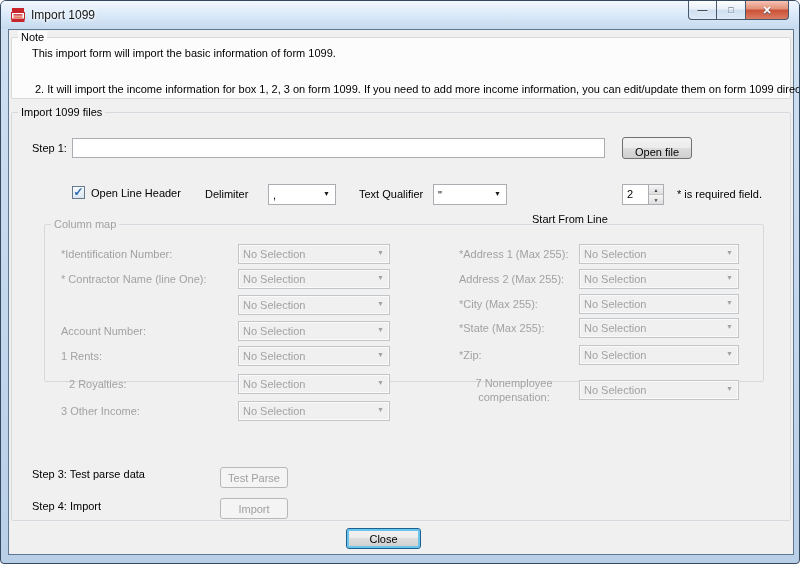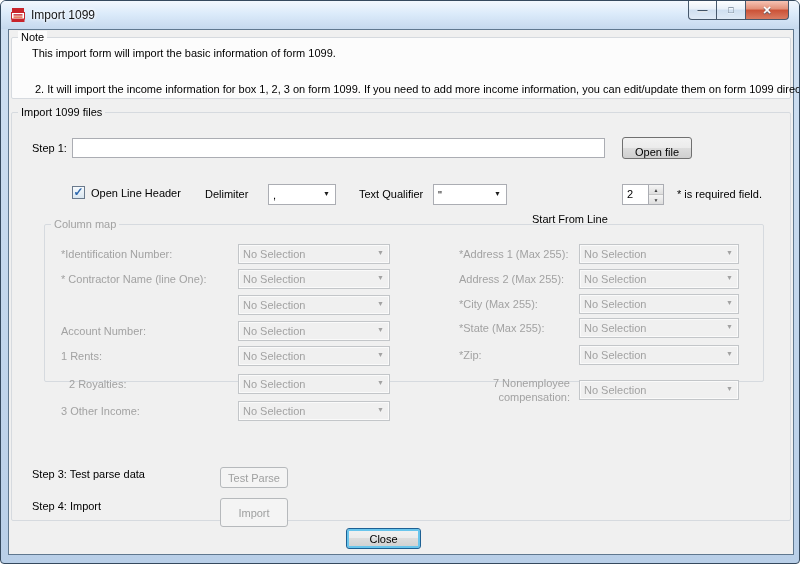--- a/index.html
+++ b/index.html
@@ -218,34 +218,34 @@
         <span>No Selection</span>
         <span class="arrow">▼</span>
       </div>
 
       <span class="label dim" style="left:414px; top:124px;">*Zip:</span>
       <div class="combo combo-disabled" style="left:534px; top:120px; width:160px; height:20px;">
         <span>No Selection</span>
         <span class="arrow">▼</span>
       </div>
 
-      <span class="label dim wrap" style="left:413px; top:151px; width:112px;text-align:right;">7 Nonemployee compensation:</span>
+      <span class="label dim wrap" style="left:413px; top:151px; width:112px;">7 Nonemployee compensation:</span>
       <div class="combo combo-disabled" style="left:534px; top:155px; width:160px; height:20px;">
         <span>No Selection</span>
         <span class="arrow">▼</span>
       </div>
     </div>
 
     <span class="label" style="left:20px; top:355px;">Step 3: Test parse data</span>
     <div class="btn btn-disabled" style="left:208px; top:354px; width:68px; height:21px;">
       <span>Test Parse</span>
     </div>
 
     <span class="label" style="left:20px; top:387px;">Step 4: Import</span>
-    <div class="btn btn-disabled" style="left:208px; top:385px; width:68px; height:29px;">
+    <div class="btn btn-disabled" style="left:208px; top:385px; width:68px; height:21px;">
       <span>Import</span>
     </div>
   </div>
 
   <div class="btn btn-default" style="left:345px; top:527px; width:75px; height:21px;">
     <span>Close</span>
   </div>
 
 </div>
 

